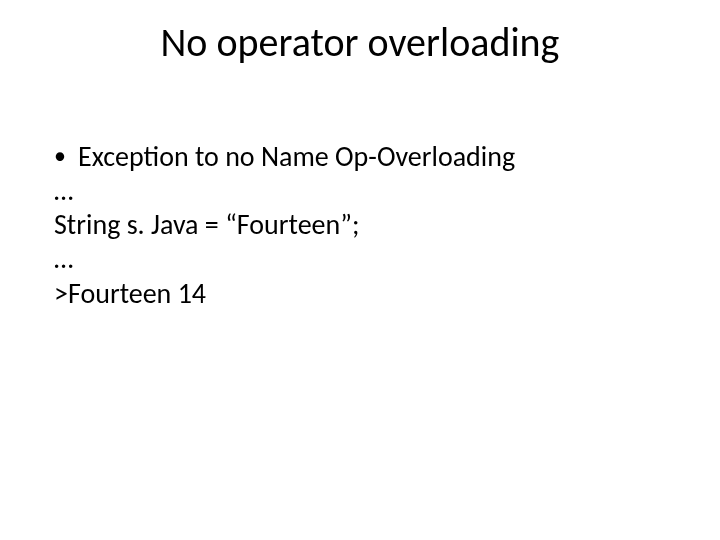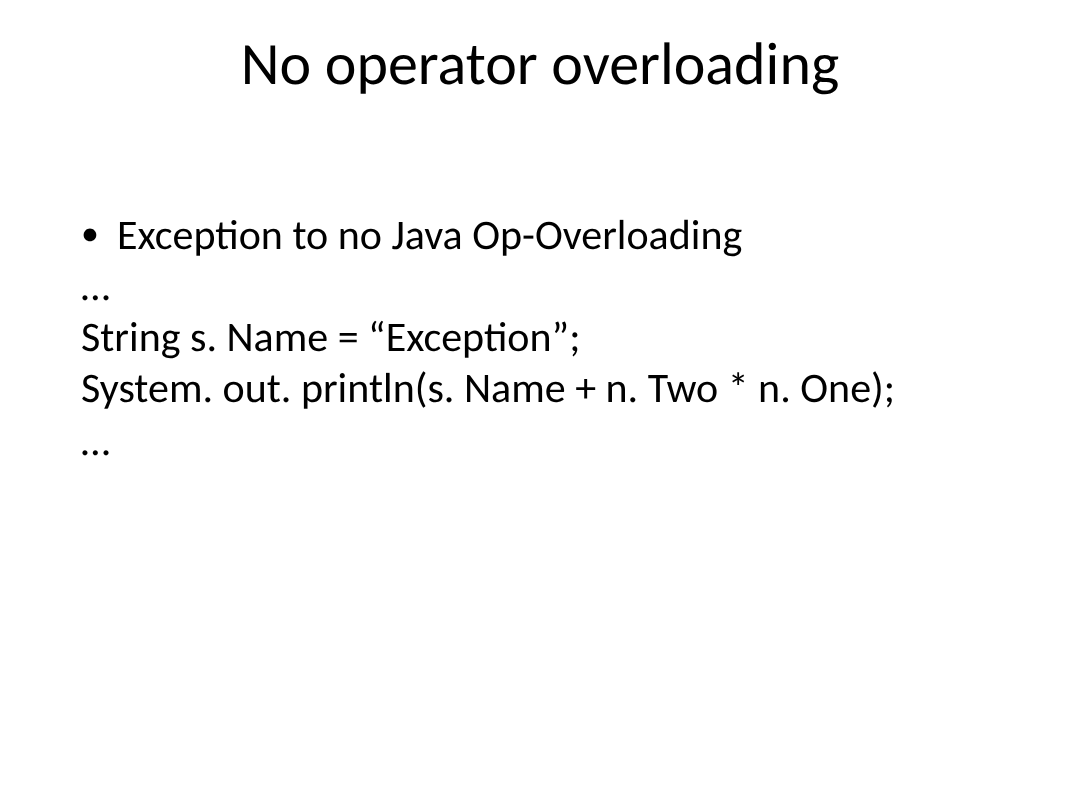--- a/index.html
+++ b/index.html
@@ -56,21 +56,21 @@
 </head>
 <body>
 
 <div class="slide">
 
   <div class="title">No operator overloading</div>
 
   <div class="body">
     <div class="bullet-row">
       <div class="bullet-dot">•</div>
-      <div class="bullet-text">Exception to no Java Op-Overloading</div>
+      <div class="bullet-text">Exception to no Name Op-Overloading</div>
     </div>
     <div class="code-line">…</div>
-    <div class="code-line">String s. Name = “Exception”;</div>
-    <div class="code-line">System. out. println(s. Name + n. Two * n. One);</div>
+    <div class="code-line">String s. Java = “Fourteen”;</div>
     <div class="code-line">…</div>
+    <div class="code-line">&gt;Fourteen 14</div>
   </div>
 
 </div>
 
 </body></html>

